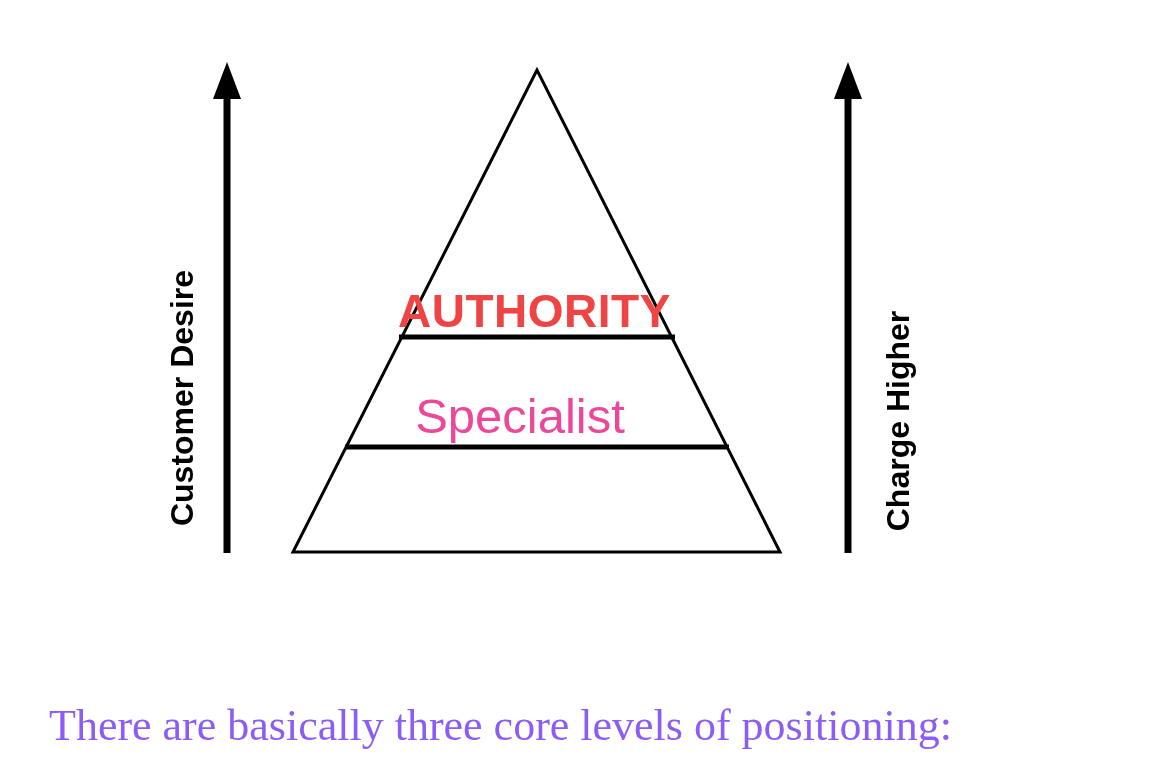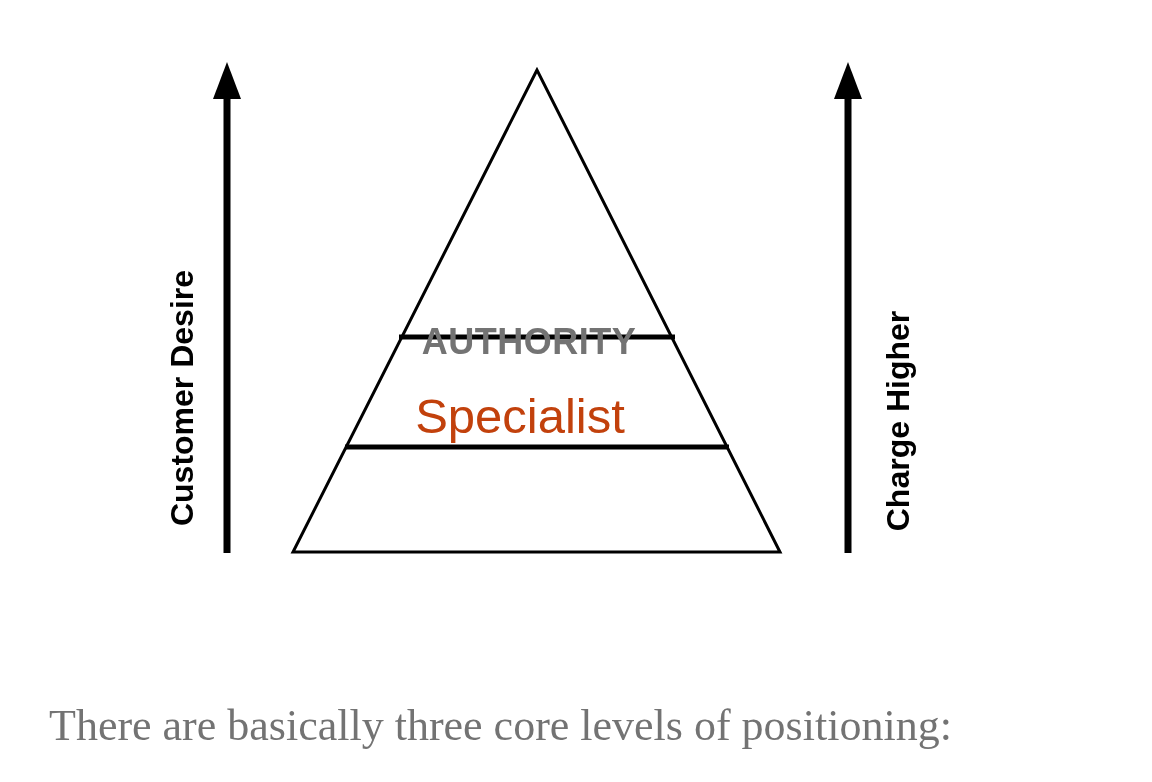--- a/index.html
+++ b/index.html
@@ -21,33 +21,32 @@
     margin: 0;
   }
   .diagram svg {
     position: absolute;
     left: 0;
     top: 0;
   }
   .level-label {
     position: absolute;
     text-align: center;
-    color: #c2410c;
+    color: #ec4899;
     line-height: 1;
     white-space: nowrap;
   }
   .level-authority {
     left: 398px;
     top: 288px;
     width: 262px;
-    font-size: 36px;
+    font-size: 46px;
     font-weight: 700;
-    color: #737373;
+    color: #ef4444;
     letter-spacing: 0.5px;
-    margin-top: 36px;
   }
   .level-specialist {
     left: 350px;
     top: 392px;
     width: 340px;
     font-size: 49px;
     font-weight: 400;
   }
   .level-generalist {
     left: 294px;
@@ -74,21 +73,21 @@
     top: 421px;
   }
   .caption {
     position: absolute;
     left: 49px;
     top: 700px;
     margin: 0;
     font-family: "Liberation Serif", serif;
     font-size: 44px;
     font-weight: 400;
-    color: #737373;
+    color: #8b5cf6;
     white-space: nowrap;
   }
 </style>
 </head>
 <body>
 
 <div class="page">
 
   <figure class="diagram">
 

